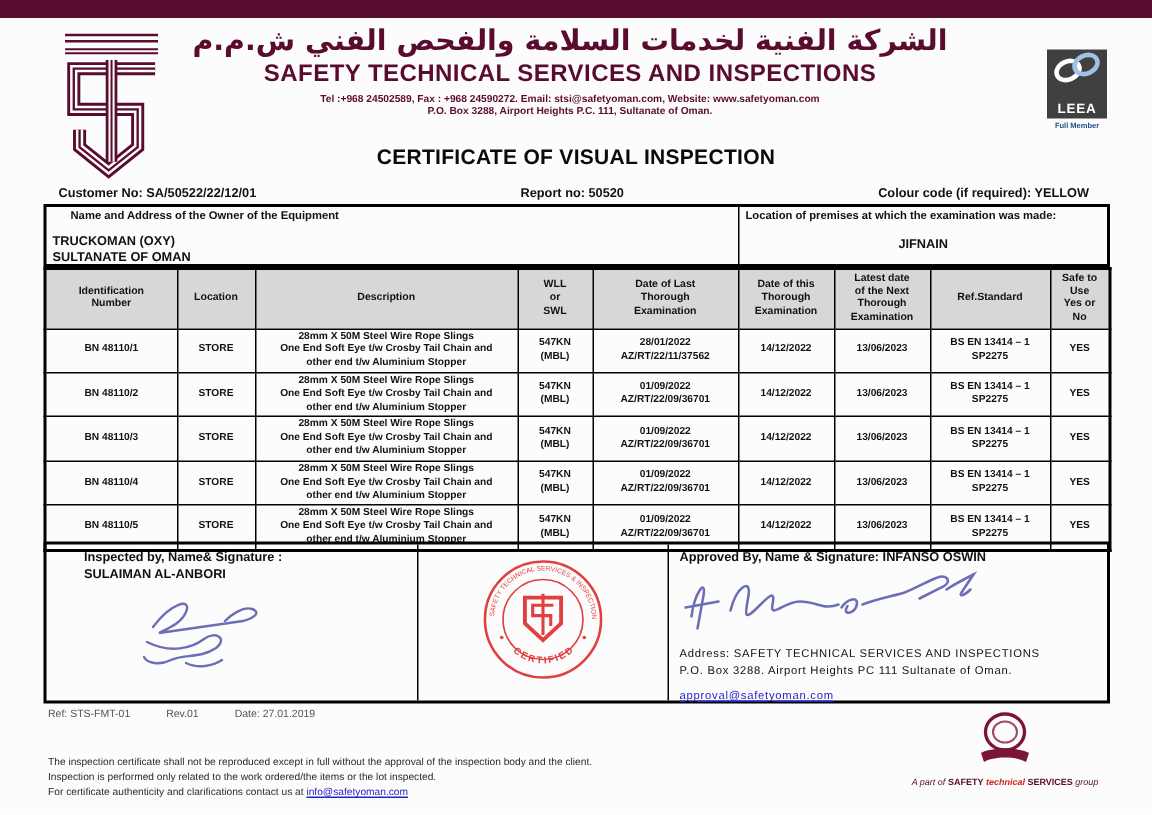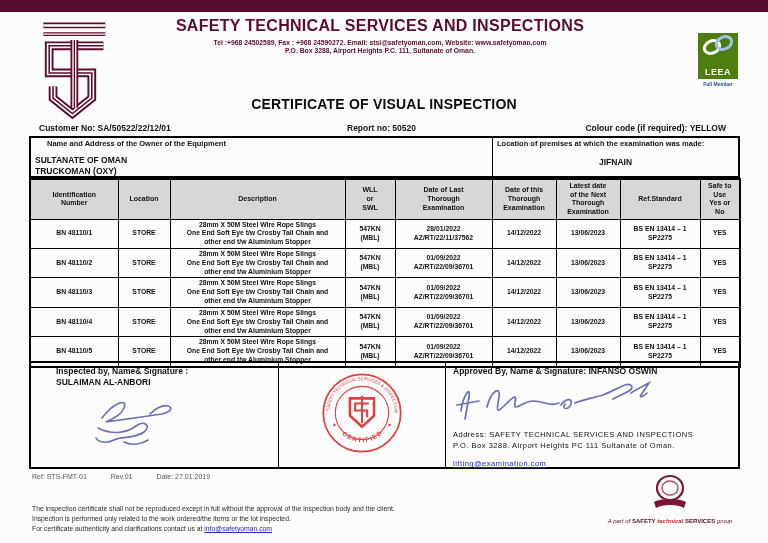--- a/index.html
+++ b/index.html
@@ -8,21 +8,21 @@
   .topbar{position:absolute;top:0;left:0;width:768px;height:12px;background:#5a0c2e;}
 
   
   .logo{position:absolute;left:24px;top:20px;}
   .head-center{position:absolute;left:120px;top:16px;width:520px;text-align:center;color:#5a0c2e;}
   .arabic{font-family:"DejaVu Sans",sans-serif;font-size:19px;font-weight:bold;line-height:1.25;}
   .company{font-size:16px;font-weight:bold;letter-spacing:.3px;margin-top:1px;}
   .contact{font-size:6.8px;font-weight:bold;margin-top:4px;}
   .pobox{font-size:6.8px;font-weight:bold;margin-top:1px;}
   .leea-wrap{position:absolute;right:28px;top:33px;width:44px;text-align:center;}
-  .leea-box{width:40px;height:46px;background:#4d7c0f;margin:0 auto;position:relative;}
+  .leea-box{width:40px;height:46px;background:#404040;margin:0 auto;position:relative;}
   .leea-label{position:absolute;bottom:2px;left:0;width:100%;color:#fff;font-size:9px;font-weight:bold;letter-spacing:.5px;}
   .leea-sub{font-size:5px;color:#1d4e89;font-weight:bold;margin-top:2px;}
 
   .cert-title{position:absolute;top:96px;left:0;width:100%;text-align:center;
               font-size:14px;font-weight:bold;letter-spacing:.2px;color:#0a0a0a;}
 
   
   .meta-row{position:absolute;top:123px;left:29px;width:711px;height:12px;font-size:8.5px;font-weight:bold;}
   .meta-customer{position:absolute;left:10px;}
   .meta-report{position:absolute;left:318px;}
@@ -91,20 +91,21 @@
         <path d="M82,26 H26 V54 H70 V80 L50,96 L30,80 V68" stroke-width="5" stroke="#fdfcfc"></path>
         <path d="M82,26 H26 V54 H70 V80 L50,96 L30,80 V68" stroke-width="1.6"></path>
         <path d="M52,20 V90" stroke-width="8"></path>
         <path d="M52,20 V90" stroke-width="4.2" stroke="#fdfcfc"></path>
         <path d="M52,20 V90" stroke-width="1.4"></path>
       </g>
     </svg>
   </div>
 
   <div class="head-center">
+    <div class="arabic">الشركة الفنية لخدمات السلامة والفحص الفني ش.م.م</div>
     <div class="company">SAFETY TECHNICAL SERVICES AND INSPECTIONS</div>
     <div class="contact">Tel :+968 24502589, Fax : +968 24590272. Email: stsi@safetyoman.com, Website: www.safetyoman.com</div>
     <div class="pobox">P.O. Box 3288, Airport Heights P.C. 111, Sultanate of Oman.</div>
   </div>
 
   <div class="leea-wrap">
     <div class="leea-box">
       <svg width="40" height="30" viewBox="0 0 40 30">
         <g fill="none" stroke="#ffffff" stroke-width="3">
           <ellipse cx="14" cy="14" rx="8" ry="6" transform="rotate(-25 14 14)"></ellipse>
@@ -121,22 +122,22 @@
   <div class="meta-row">
     <span class="meta-customer">Customer No: SA/50522/22/12/01</span>
     <span class="meta-report">Report no: 50520</span>
     <span class="meta-colour">Colour code (if required): YELLOW</span>
   </div>
 
   <div class="owner-box">
     <div class="owner-left">
       <div class="owner-label">Name and Address of the Owner of the Equipment</div>
       <div class="owner-name">
+        <div>TRUCKOMAN (OXY)</div>
         <div>SULTANATE OF OMAN</div>
-        <div>TRUCKOMAN (OXY)</div>
       </div>
     </div>
     <div class="premises">
       <div class="premises-label">Location of premises at which the examination was made:</div>
       <div class="premises-value">JIFNAIN</div>
     </div>
   </div>
 
   <table class="main-table">
     <colgroup>
@@ -305,21 +306,21 @@
             <path d="M8,34 C10,18 18,8 16,20 L12,42 M4,28 L26,24"></path>
             <path d="M34,30 C38,14 48,8 46,20 C44,32 42,38 52,28 C60,20 64,16 62,26 C60,36 70,24 80,24 C92,24 96,30 106,26"></path>
             <path d="M108,28 C112,22 120,20 118,27 C116,33 108,33 112,27"></path>
             <path d="M122,26 C132,22 144,20 150,18 C158,15 166,10 172,8 C178,6 182,10 176,14 L160,22"></path>
             <path d="M178,16 C184,12 192,8 196,6 L188,18 C186,21 190,20 194,16"></path>
           </g>
         </svg>
       </div>
       <div class="addr">Address: SAFETY TECHNICAL SERVICES AND INSPECTIONS</div>
       <div class="addr" style="margin-top:0;">P.O. Box 3288. Airport Heights PC 111 Sultanate of Oman.</div>
-      <a class="email-link" href="#">lifting@examination.com</a>
+      <a class="email-link" href="#">approval@safetyoman.com</a>
     </div>
   </div>
 
   <div class="ref-line">
     <span>Ref: STS-FMT-01</span>
     <span>Rev.01</span>
     <span>Date: 27.01.2019</span>
   </div>
 
   <div class="footer">

